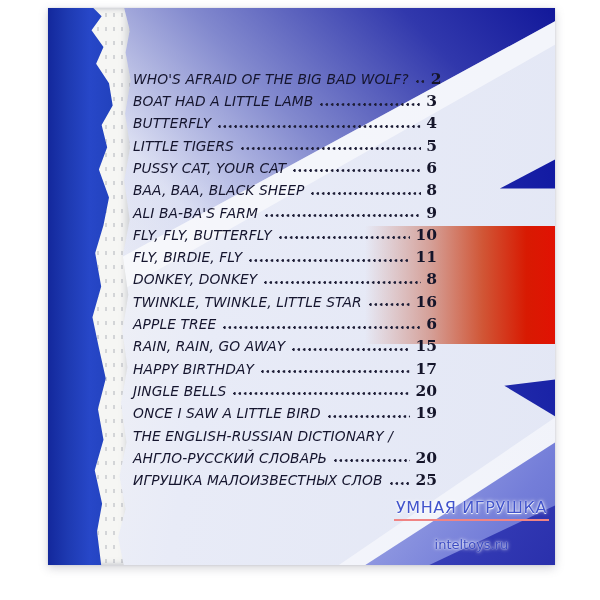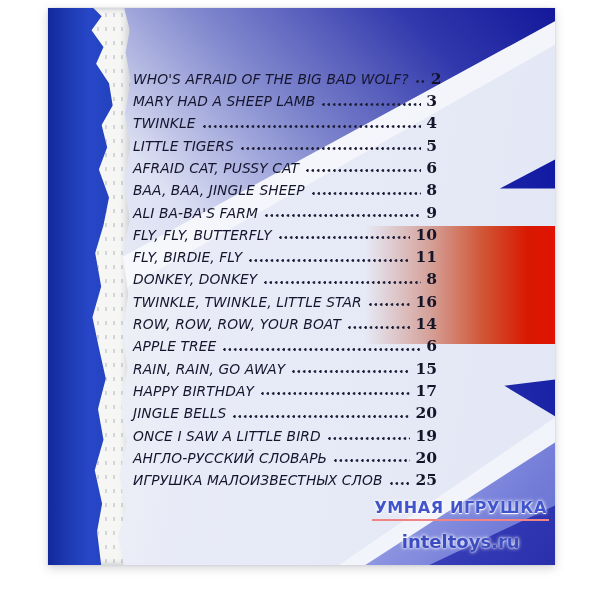--- a/index.html
+++ b/index.html
@@ -85,26 +85,26 @@
     background-image:radial-gradient(circle at 1.5px 1.5px,#1d1d36 1.15px,rgba(0,0,0,0) 1.5px);
     background-size:5.4px 3px;background-repeat:repeat-x;
   }
   .num{
     font-family:"DejaVu Serif", serif;font-weight:700;font-size:15.5px;
     color:#15152a;line-height:1;
   }
   
   .watermark{position:absolute;right:6px;bottom:13px;z-index:5;text-align:center;}
   .wm-title{
-    font-weight:700;font-size:16px;letter-spacing:0.6px;color:#4254cc;
+    font-weight:400;font-size:16px;letter-spacing:0.6px;color:#4254cc;
     padding:0 2px 2px;border-bottom:2px solid #f08484;
     text-shadow:0 0 2px #fff,0 0 4px #fff,0 1px 0 rgba(255,255,255,0.85);
   }
   .wm-site{
-    margin-top:10px;font-weight:700;font-size:18px;color:#3b4bc2;
+    margin-top:16px;font-weight:400;font-size:13px;color:#3b4bc2;
     text-shadow:0 0 2px #fff,0 0 4px #fff;
   }
 </style>
 </head>
 <body>
 
 <div class="photo">
   <div class="spine"></div>
 
   <div class="page">
@@ -117,41 +117,41 @@
     <div class="deco wedge-light"></div>
     <div class="deco wedge-dark"></div>
 
     <div class="toc">
         <div class="row">
           <span class="title">WHO'S AFRAID OF THE BIG BAD WOLF?</span>
           <span class="leader"></span>
           <span class="num">2</span>
         </div>
         <div class="row">
-          <span class="title">MARY HAD A SHEEP LAMB</span>
+          <span class="title">BOAT HAD A LITTLE LAMB</span>
           <span class="leader"></span>
           <span class="num">3</span>
         </div>
         <div class="row">
-          <span class="title">TWINKLE</span>
+          <span class="title">BUTTERFLY</span>
           <span class="leader"></span>
           <span class="num">4</span>
         </div>
         <div class="row">
           <span class="title">LITTLE TIGERS</span>
           <span class="leader"></span>
           <span class="num">5</span>
         </div>
         <div class="row">
-          <span class="title">AFRAID CAT, PUSSY CAT</span>
+          <span class="title">PUSSY CAT, YOUR CAT</span>
           <span class="leader"></span>
           <span class="num">6</span>
         </div>
         <div class="row">
-          <span class="title">BAA, BAA, JINGLE SHEEP</span>
+          <span class="title">BAA, BAA, BLACK SHEEP</span>
           <span class="leader"></span>
           <span class="num">8</span>
         </div>
         <div class="row">
           <span class="title">ALI BA-BA'S FARM</span>
           <span class="leader"></span>
           <span class="num">9</span>
         </div>
         <div class="row">
           <span class="title">FLY, FLY, BUTTERFLY</span>
@@ -167,25 +167,20 @@
           <span class="title">DONKEY, DONKEY</span>
           <span class="leader"></span>
           <span class="num">8</span>
         </div>
         <div class="row">
           <span class="title">TWINKLE, TWINKLE, LITTLE STAR</span>
           <span class="leader"></span>
           <span class="num">16</span>
         </div>
         <div class="row">
-          <span class="title">ROW, ROW, ROW, YOUR BOAT</span>
-          <span class="leader"></span>
-          <span class="num">14</span>
-        </div>
-        <div class="row">
           <span class="title">APPLE TREE</span>
           <span class="leader"></span>
           <span class="num">6</span>
         </div>
         <div class="row">
           <span class="title">RAIN, RAIN, GO AWAY</span>
           <span class="leader"></span>
           <span class="num">15</span>
         </div>
         <div class="row">
@@ -195,20 +190,23 @@
         </div>
         <div class="row">
           <span class="title">JINGLE BELLS</span>
           <span class="leader"></span>
           <span class="num">20</span>
         </div>
         <div class="row">
           <span class="title">ONCE I SAW A LITTLE BIRD</span>
           <span class="leader"></span>
           <span class="num">19</span>
+        </div>
+        <div class="row">
+          <span class="title">THE ENGLISH-RUSSIAN DICTIONARY /</span>
         </div>
         <div class="row">
           <span class="title">АНГЛО-РУССКИЙ СЛОВАРЬ</span>
           <span class="leader"></span>
           <span class="num">20</span>
         </div>
         <div class="row">
           <span class="title">ИГРУШКА МАЛОИЗВЕСТНЫХ СЛОВ</span>
           <span class="leader"></span>
           <span class="num">25</span>

